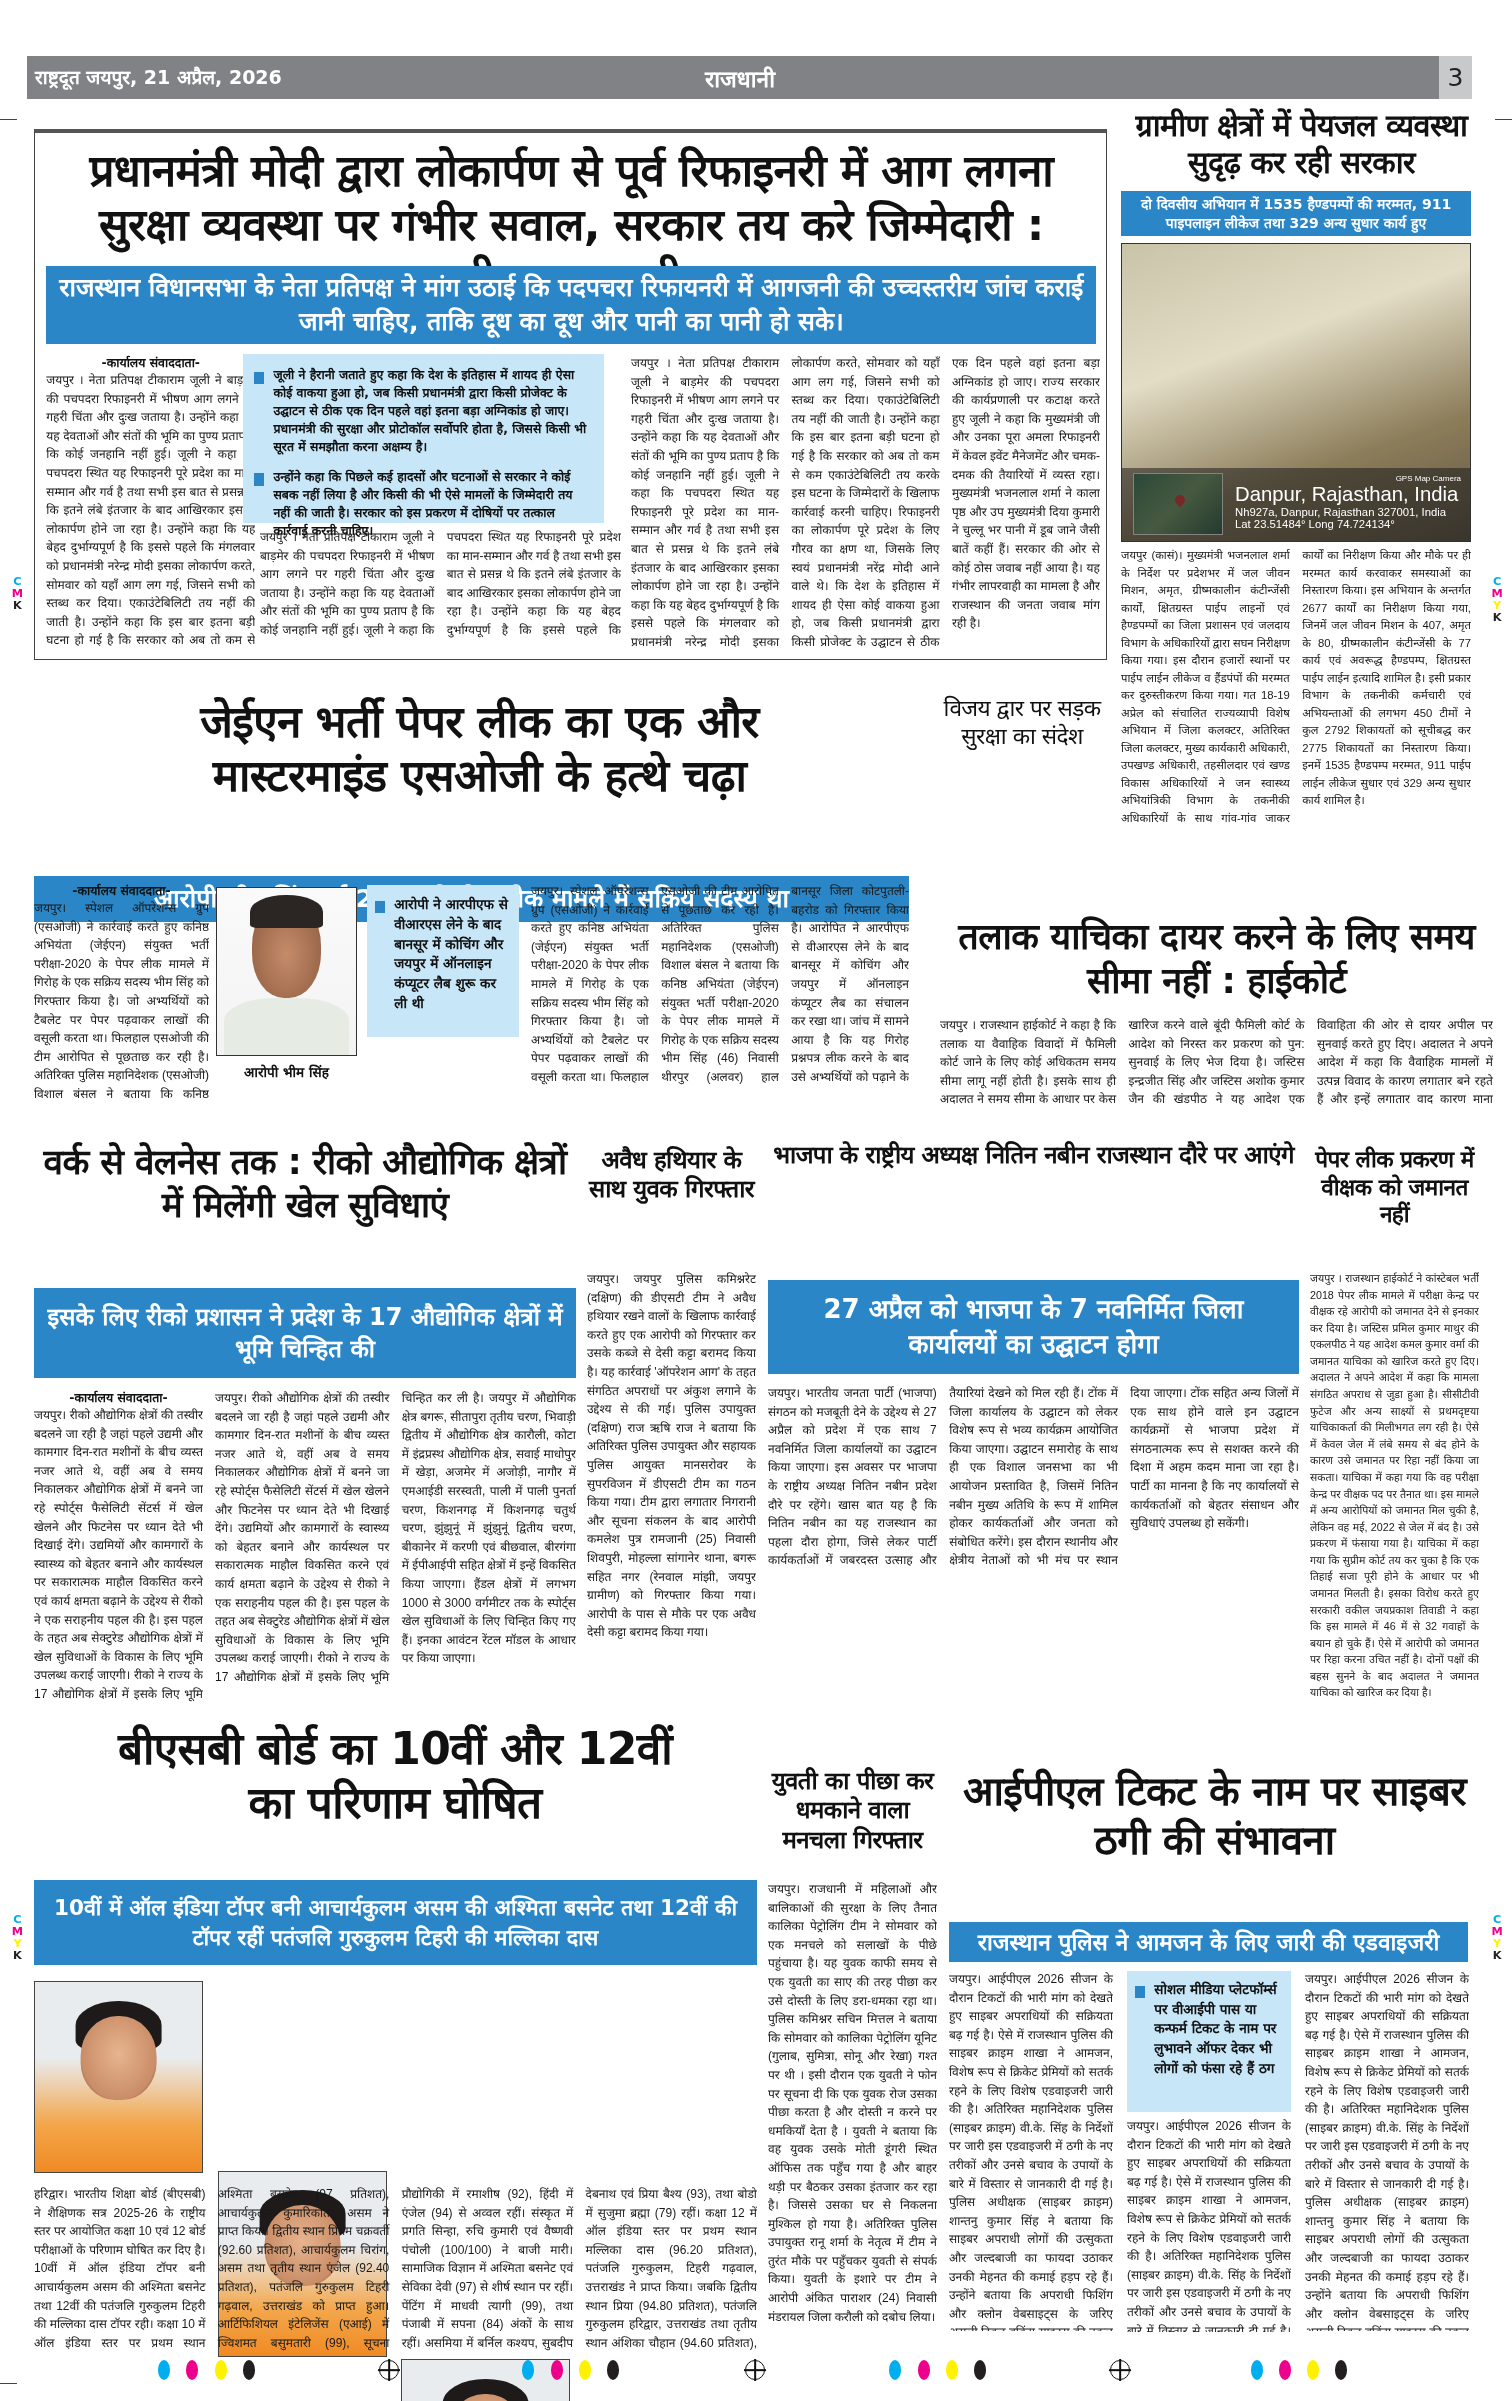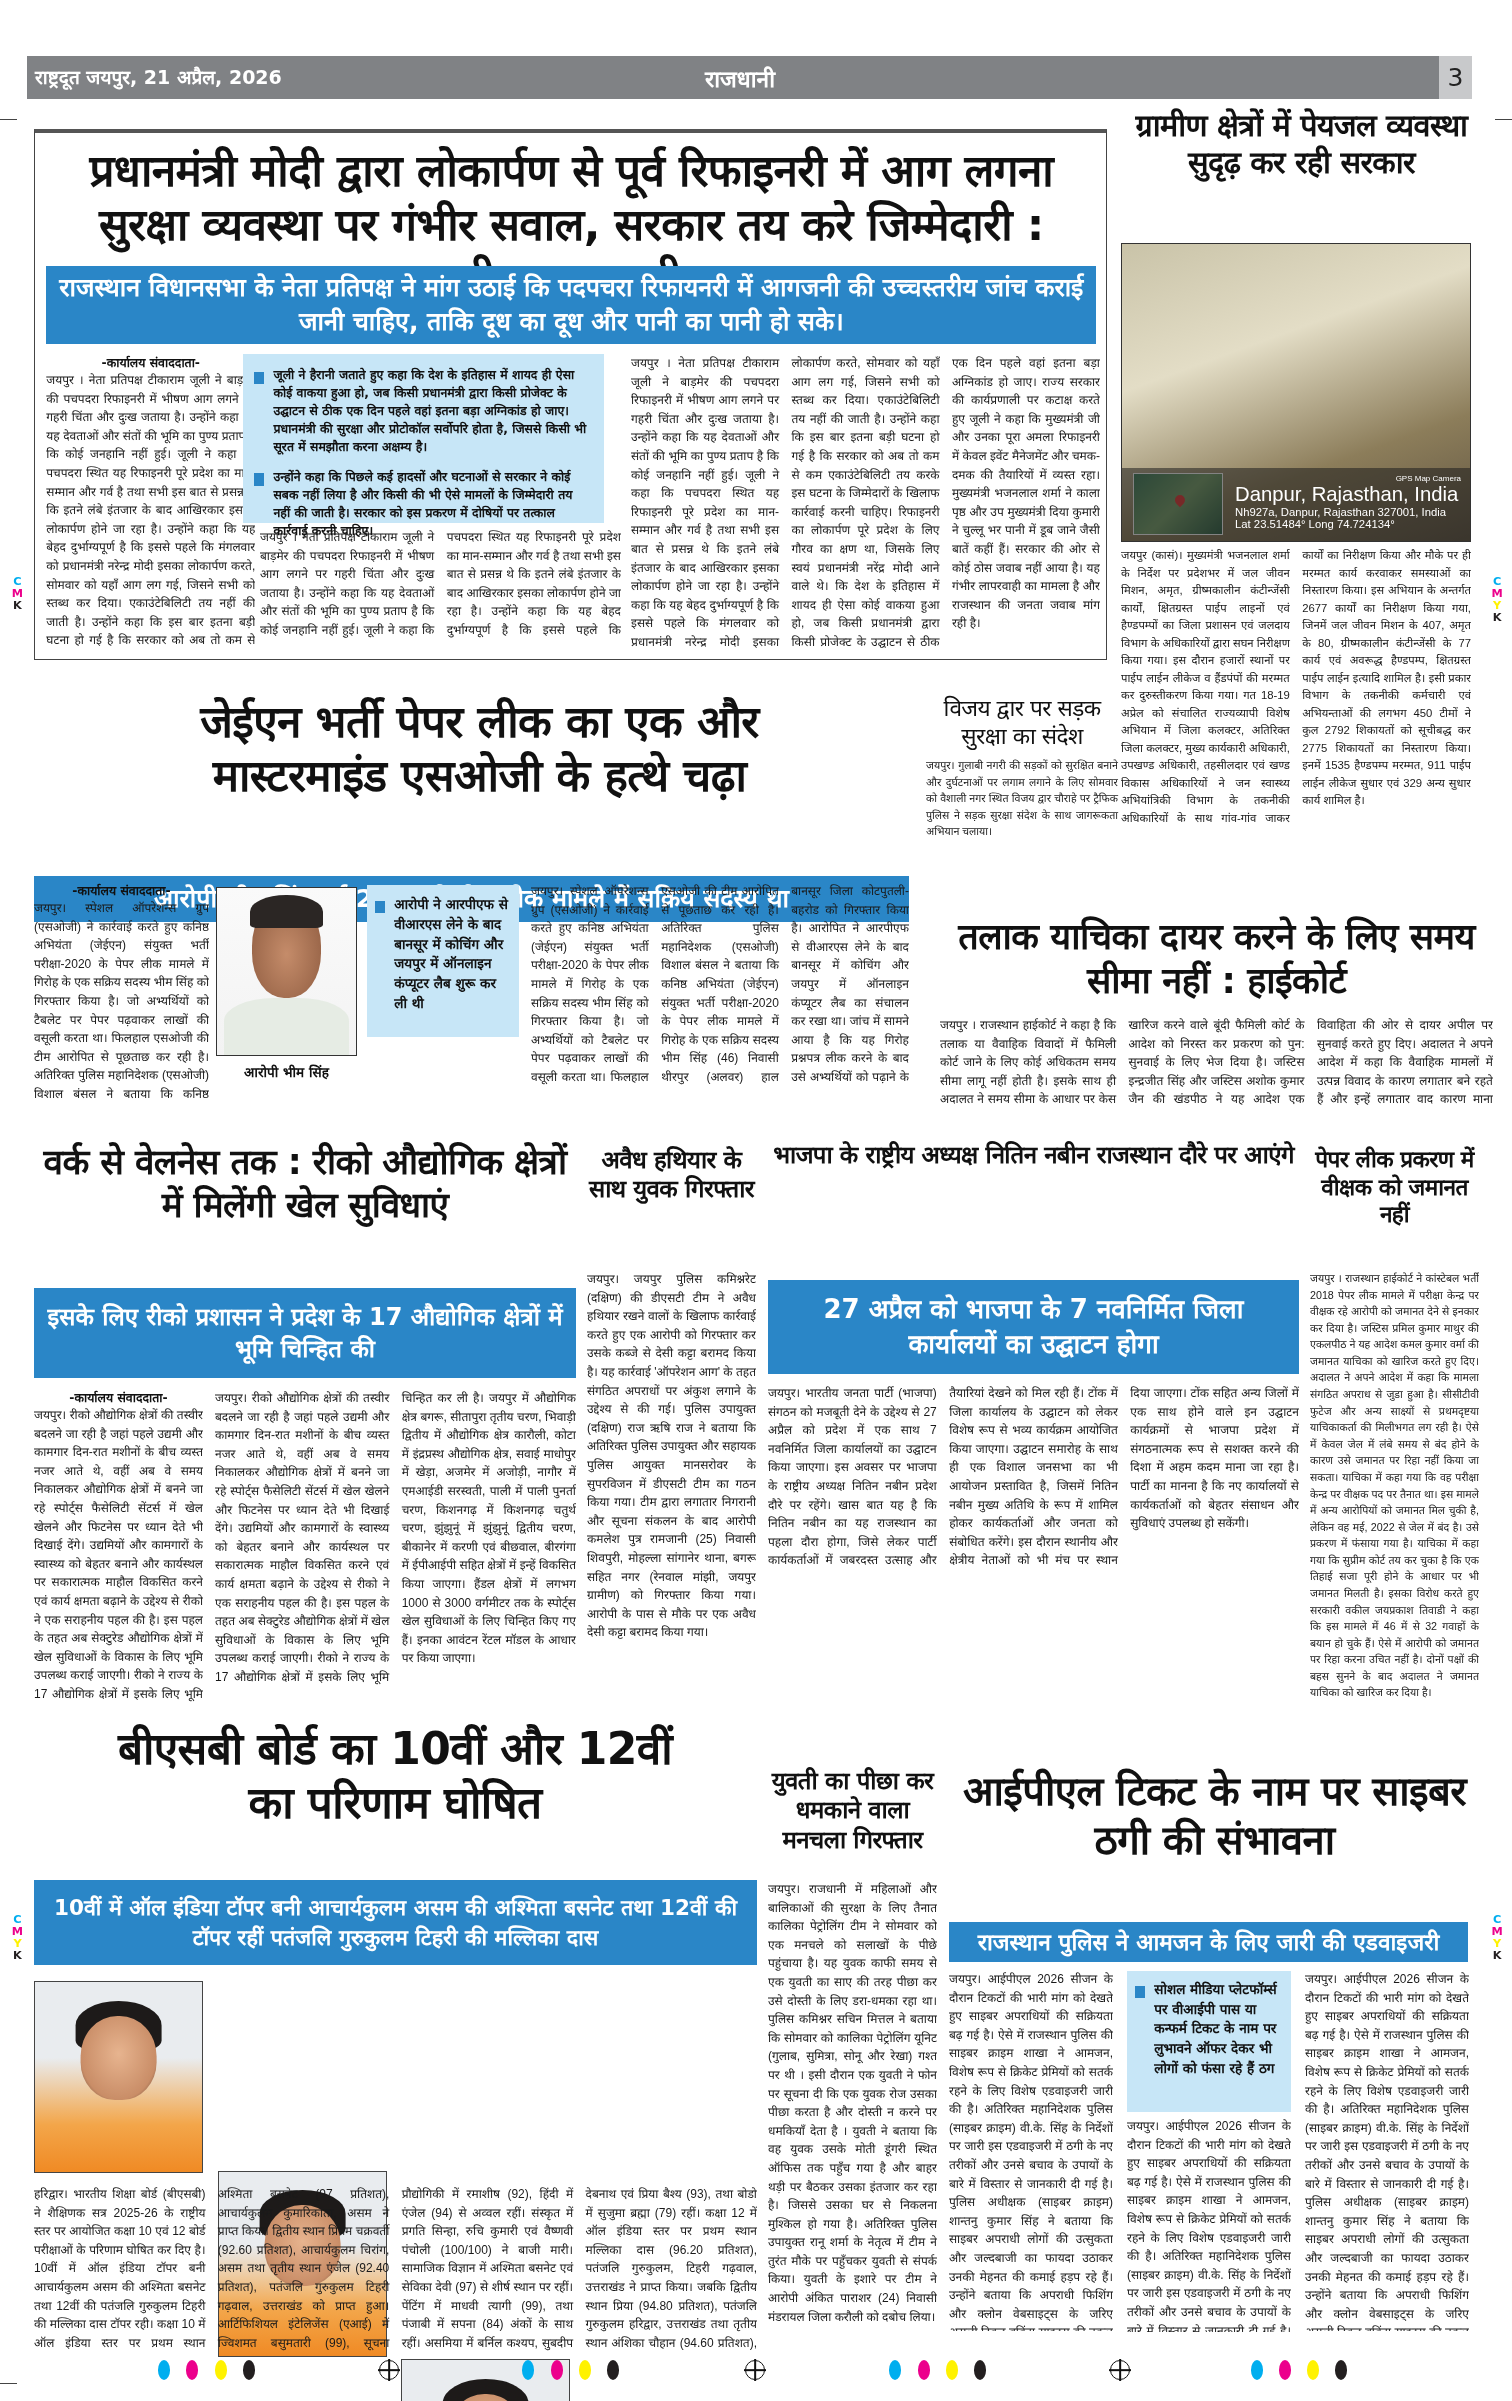--- a/index.html
+++ b/index.html
@@ -66,20 +66,21 @@
         <span class="sq"></span>
         <span style="font-size:12.4px; line-height:1.45;">उन्होंने कहा कि पिछले कई हादसों और घटनाओं से सरकार ने कोई सबक नहीं लिया है और किसी की भी ऐसे मामलों के जिम्मेदारी तय नहीं की जाती है। सरकार को इस प्रकरण में दोषियों पर तत्काल कार्रवाई करनी चाहिए।</span>
       </div>
   </div>
   <div class="abs body-text cols-2" style="left:225px; top:395px; width:361px; height:124px; overflow:hidden;">जयपुर । नेता प्रतिपक्ष टीकाराम जूली ने बाड़मेर की पचपदरा रिफाइनरी में भीषण आग लगने पर गहरी चिंता और दुःख जताया है। उन्होंने कहा कि यह देवताओं और संतों की भूमि का पुण्य प्रताप है कि कोई जनहानि नहीं हुई। जूली ने कहा कि पचपदरा स्थित यह रिफाइनरी पूरे प्रदेश का मान-सम्मान और गर्व है तथा सभी इस बात से प्रसन्न थे कि इतने लंबे इंतजार के बाद आखिरकार इसका लोकार्पण होने जा रहा है। उन्होंने कहा कि यह बेहद दुर्भाग्यपूर्ण है कि इससे पहले कि मंगलवार को प्रधानमंत्री नरेन्द्र मोदी इसका लोकार्पण करते, सोमवार को यहाँ आग लग गई, जिसने सभी को स्तब्ध कर दिया। एकाउंटेबिलिटी तय नहीं की जाती है। उन्होंने कहा कि इस बार इतना बड़ी घटना हो गई है कि सरकार को अब तो कम से कम एकाउंटेबिलिटी तय करके इस घटना के जिम्मेदारों के खिलाफ कार्रवाई करनी चाहिए। रिफाइनरी का लोकार्पण पूरे प्रदेश के लिए गौरव का क्षण था, जिसके लिए स्वयं प्रधानमंत्री नरेंद्र मोदी आने वाले थे। कि देश के इतिहास में शायद ही ऐसा कोई वाकया हुआ हो, जब किसी प्रधानमंत्री द्वारा किसी प्रोजेक्ट के उद्घाटन से ठीक एक दिन पहले वहां इतना बड़ा अग्निकांड हो जाए। राज्य सरकार की कार्यप्रणाली पर कटाक्ष करते हुए जूली ने कहा कि मुख्यमंत्री जी और उनका पूरा अमला रिफाइनरी में केवल इवेंट मैनेजमेंट और चमक-दमक की तैयारियों में व्यस्त रहा। मुख्यमंत्री भजनलाल शर्मा ने काला पृष्ठ और उप मुख्यमंत्री दिया कुमारी ने चुल्लू भर पानी में डूब जाने जैसी बातें कहीं हैं। सरकार की ओर से कोई ठोस जवाब नहीं आया है। यह गंभीर लापरवाही का मामला है और राजस्थान की जनता जवाब मांग रही है।</div>
   <div class="abs body-text cols-3" style="left:596px; top:221px; width:469px; height:298px; overflow:hidden;">जयपुर । नेता प्रतिपक्ष टीकाराम जूली ने बाड़मेर की पचपदरा रिफाइनरी में भीषण आग लगने पर गहरी चिंता और दुःख जताया है। उन्होंने कहा कि यह देवताओं और संतों की भूमि का पुण्य प्रताप है कि कोई जनहानि नहीं हुई। जूली ने कहा कि पचपदरा स्थित यह रिफाइनरी पूरे प्रदेश का मान-सम्मान और गर्व है तथा सभी इस बात से प्रसन्न थे कि इतने लंबे इंतजार के बाद आखिरकार इसका लोकार्पण होने जा रहा है। उन्होंने कहा कि यह बेहद दुर्भाग्यपूर्ण है कि इससे पहले कि मंगलवार को प्रधानमंत्री नरेन्द्र मोदी इसका लोकार्पण करते, सोमवार को यहाँ आग लग गई, जिसने सभी को स्तब्ध कर दिया। एकाउंटेबिलिटी तय नहीं की जाती है। उन्होंने कहा कि इस बार इतना बड़ी घटना हो गई है कि सरकार को अब तो कम से कम एकाउंटेबिलिटी तय करके इस घटना के जिम्मेदारों के खिलाफ कार्रवाई करनी चाहिए। रिफाइनरी का लोकार्पण पूरे प्रदेश के लिए गौरव का क्षण था, जिसके लिए स्वयं प्रधानमंत्री नरेंद्र मोदी आने वाले थे। कि देश के इतिहास में शायद ही ऐसा कोई वाकया हुआ हो, जब किसी प्रधानमंत्री द्वारा किसी प्रोजेक्ट के उद्घाटन से ठीक एक दिन पहले वहां इतना बड़ा अग्निकांड हो जाए। राज्य सरकार की कार्यप्रणाली पर कटाक्ष करते हुए जूली ने कहा कि मुख्यमंत्री जी और उनका पूरा अमला रिफाइनरी में केवल इवेंट मैनेजमेंट और चमक-दमक की तैयारियों में व्यस्त रहा। मुख्यमंत्री भजनलाल शर्मा ने काला पृष्ठ और उप मुख्यमंत्री दिया कुमारी ने चुल्लू भर पानी में डूब जाने जैसी बातें कहीं हैं। सरकार की ओर से कोई ठोस जवाब नहीं आया है। यह गंभीर लापरवाही का मामला है और राजस्थान की जनता जवाब मांग रही है।</div>
 </div>
 
 <div class="abs" style="left:1121px; top:107px; width:361px; height:565px;padding-left:8px;">
   <h2 class="headline abs" style="left:0; top:0; width:361px; font-size:30.5px; font-weight:bold;">ग्रामीण क्षेत्रों में पेयजल व्यवस्था सुदृढ़ कर रही सरकार</h2>
+  <div class="bluebar abs" style="left:0; top:84px; width:350px; height:45px; font-size:14px;">दो दिवसीय अभियान में 1535 हैण्डपम्पों की मरम्मत, 911 पाइपलाइन लीकेज तथा 329 अन्य सुधार कार्य हुए</div>
   <div class="abs photo" style="left:0; top:136px; width:350px; height:299px;">
     <div class="map-thumb">
         <div class="pin"></div>
       </div>
     <div class="photo-overlay">
       <div class="t2" style="text-align:right; font-size:8px;">GPS Map Camera</div>
       <div class="t1">Danpur, Rajasthan, India</div>
       <div class="t2">Nh927a, Danpur, Rajasthan 327001, India</div>
       <div class="t2">Lat 23.51484° Long 74.724134°</div>
     </div>
@@ -104,21 +105,20 @@
     <div class="item">
         <span class="sq"></span>
         <span style="font-size:13.6px; line-height:1.45;">आरोपी ने आरपीएफ से वीआरएस लेने के बाद बानसूर में कोचिंग और जयपुर में ऑनलाइन कंप्यूटर लैब शुरू कर ली थी</span>
       </div>
   </div>
   <div class="abs body-text cols-3" style="left:497px; top:187px; width:378px; height:220px; overflow:hidden;">जयपुर। स्पेशल ऑपरेशन्स ग्रुप (एसओजी) ने कार्रवाई करते हुए कनिष्ठ अभियंता (जेईएन) संयुक्त भर्ती परीक्षा-2020 के पेपर लीक मामले में गिरोह के एक सक्रिय सदस्य भीम सिंह को गिरफ्तार किया है। जो अभ्यर्थियों को टैबलेट पर पेपर पढ़वाकर लाखों की वसूली करता था। फिलहाल एसओजी की टीम आरोपित से पूछताछ कर रही है। अतिरिक्त पुलिस महानिदेशक (एसओजी) विशाल बंसल ने बताया कि कनिष्ठ अभियंता (जेईएन) संयुक्त भर्ती परीक्षा-2020 के पेपर लीक मामले में गिरोह के एक सक्रिय सदस्य भीम सिंह (46) निवासी थीरपुर (अलवर) हाल बानसूर जिला कोटपुतली-बहरोड को गिरफ्तार किया है। आरोपित ने आरपीएफ से वीआरएस लेने के बाद बानसूर में कोचिंग और जयपुर में ऑनलाइन कंप्यूटर लैब का संचालन कर रखा था। जांच में सामने आया है कि यह गिरोह प्रश्नपत्र लीक करने के बाद उसे अभ्यर्थियों को पढ़ाने के लिए सैमसंग टैबलेट और एप्पल आईपैड जैसे इलेक्ट्रॉनिक उपकरणों का उपयोग करता था। आरोपी भीम सिंह ने गिरफ्तारी से बचने के लिए प्रयुक्त टैबलेट अपनी पुत्री को दिया था, जिसे पुलिस ने बरामद कर लिया है। पूछताछ में खुलासा हुआ है कि आरोपी भीम सिंह और उसका साथी भूपेन्द्र सारण (जो पूर्व में आरपीएससी में साथ था) मिलकर अभ्यर्थियों से प्रति पेपर 25 से 30 लाख रुपए वसूलते थे। सिंह का पेपर लीक से पुराना नाता रहा है वह पूर्व में भी कनिष्ठ अभियंता भर्ती-2020, सीएचओ भर्ती-2020, राजस्थान पुलिस कांस्टेबल भर्ती-2022 और हाईकोर्ट एलडीसी भर्ती जैसी प्रमुख परीक्षाओं के पेपर लीक प्रकरणों में शामिल रह चुका है और गिरफ्तार भी हुआ है।</div>
 </div>
 
 <div class="abs" style="left:926px; top:695px; width:192px; height:192px;">
   <h3 class="headline abs" style="left:0; top:0; width:192px; font-size:22.6px; font-weight:normal;">विजय द्वार पर सड़क सुरक्षा का संदेश</h3>
-  <div class="abs body-text" style="left:0; top:62px; width:192px; font-size:10.7px;">जयपुर। गुलाबी नगरी की सड़कों को सुरक्षित बनाने और दुर्घटनाओं पर लगाम लगाने के लिए सोमवार को वैशाली नगर स्थित विजय द्वार चौराहे पर ट्रैफिक पुलिस ने सड़क सुरक्षा संदेश के साथ जागरूकता अभियान चलाया।</div>
 </div>
 
 <div class="abs" style="left:940px; top:915px; width:553px; height:203px;">
   <h2 class="headline abs" style="left:0; top:0; width:553px; font-size:36px;">तलाक याचिका दायर करने के लिए समय सीमा नहीं : हाईकोर्ट</h2>
   <div class="abs body-text cols-3" style="left:0; top:101px; width:553px; height:107px; overflow:hidden;">जयपुर । राजस्थान हाईकोर्ट ने कहा है कि तलाक या वैवाहिक विवादों में फैमिली कोर्ट जाने के लिए कोई अधिकतम समय सीमा लागू नहीं होती है। इसके साथ ही अदालत ने समय सीमा के आधार पर केस खारिज करने वाले बूंदी फैमिली कोर्ट के आदेश को निरस्त कर प्रकरण को पुन: सुनवाई के लिए भेज दिया है। जस्टिस इन्द्रजीत सिंह और जस्टिस अशोक कुमार जैन की खंडपीठ ने यह आदेश एक विवाहिता की ओर से दायर अपील पर सुनवाई करते हुए दिए। अदालत ने अपने आदेश में कहा कि वैवाहिक मामलों में उत्पन्न विवाद के कारण लगातार बने रहते हैं और इन्हें लगातार वाद कारण माना जाता है। इसलिए तलाक की याचिका किसी भी समय दायर की जा सकती है। फैमिली कोर्ट अधिनियम, 1984 में आने और उस पर परिसीमा अधिनियम की धाराएं लागू नहीं होने के कारण तलाक संबंधी मामलों में अधिकतम समय सीमा की पाबंदी का प्रावधान लागू नहीं होता। अपील में कहा गया कि उसका नाबालिग रहते साल 1994 में विवाह हुआ और साल 2006 में वह शिक्षक नियुक्त हो गई। जिसके बाद अपीलार्थी व उसके पति के बीच विवाद हो गया और वह साल 2008 में मायके रहने चली गई।</div>
 </div>
 
 <div class="abs" style="left:34px; top:1141px; width:542px; height:565px;">
   <h2 class="headline abs" style="left:0; top:0; width:542px; font-size:35px;">वर्क से वेलनेस तक : रीको औद्योगिक क्षेत्रों में मिलेंगी खेल सुविधाएं</h2>
   <div class="bluebar abs" style="left:0; top:147px; width:542px; height:90px; font-size:24px;">इसके लिए रीको प्रशासन ने प्रदेश के 17 औद्योगिक क्षेत्रों में भूमि चिन्हित की</div>

